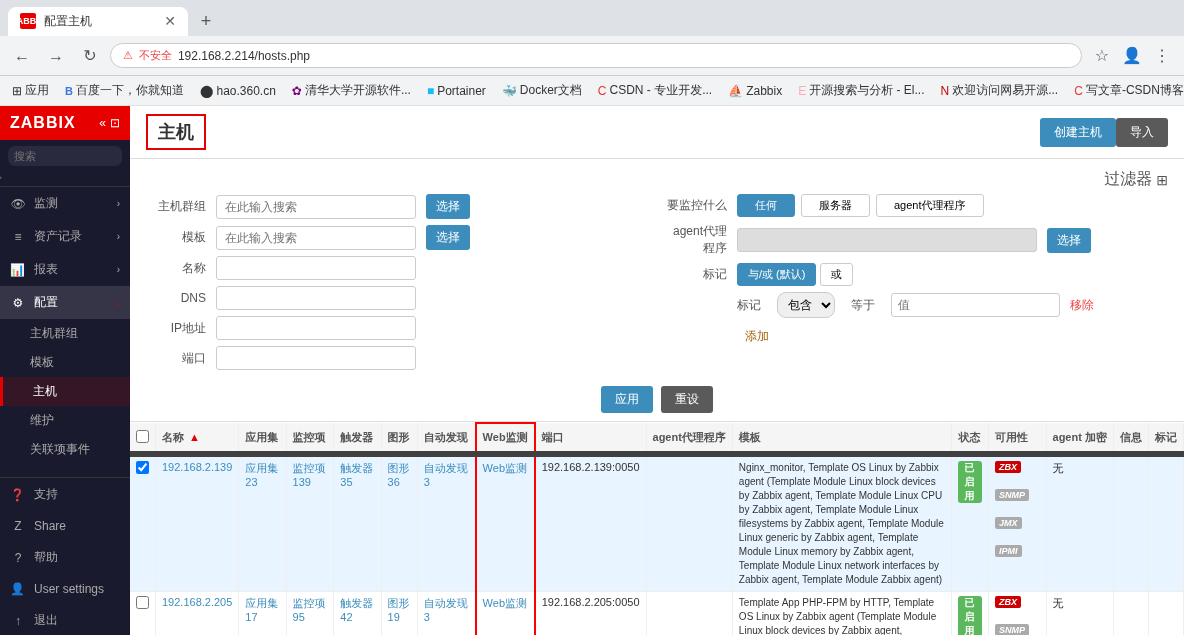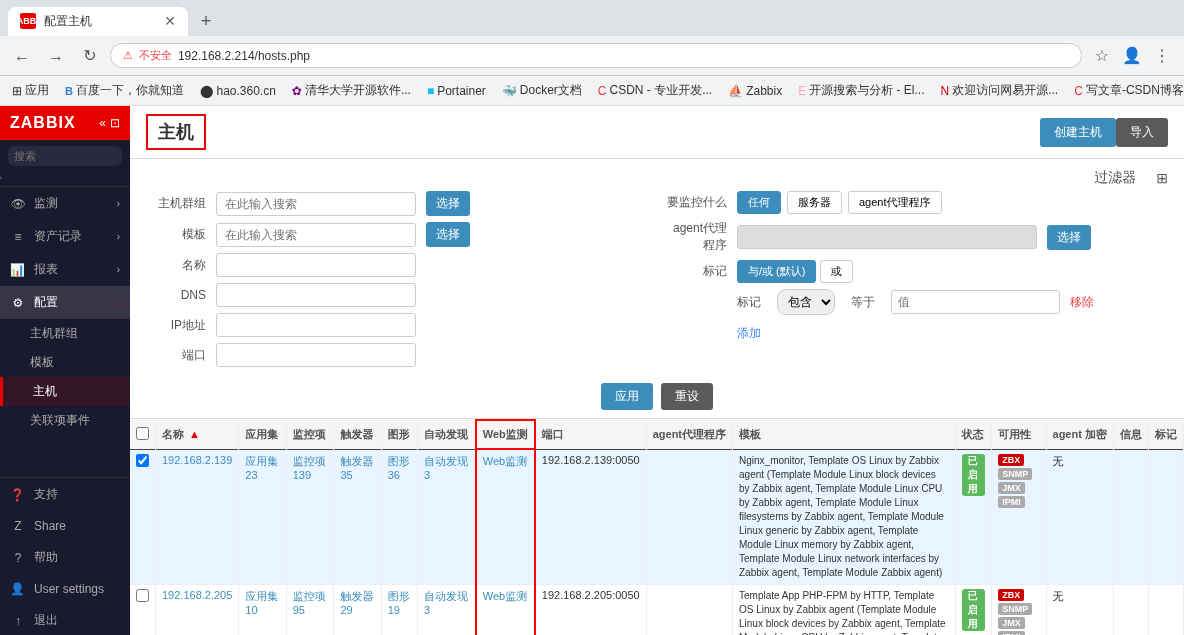--- a/index.html
+++ b/index.html
@@ -48,47 +48,47 @@
     .page-title-box { border: 2px solid #e60000; padding: 4px 10px; }
     .page-title { font-size: 18px; font-weight: bold; color: #333; }
     .header-actions { display: flex; }
     .btn-primary { background: #3c8dbc; color: white; border: none; padding: 6px 14px; border-radius: 3px; cursor: pointer; font-size: 12px; }
     .btn-secondary { background: #5a5a5a; color: white; border: none; padding: 6px 14px; border-radius: 3px; cursor: pointer; font-size: 12px; }
     .filter-row { display: flex; align-items: center; gap: 10px; margin-bottom: 6px; }
     .filter-label { width: 60px; text-align: right; color: #555; font-size: 12px; }
     .filter-input { flex: 1; max-width: 200px; border: 1px solid #ccc; padding: 4px 8px; border-radius: 3px; font-size: 12px; }
     .filter-btn { background: #3c8dbc; color: white; border: none; padding: 4px 10px; border-radius: 3px; cursor: pointer; font-size: 12px; }
     .tag-bar { display: flex; align-items: center; gap: 6px; }
-    .tag-btn { padding: 3px 10px; border-radius: 3px; border: 1px solid #ccc; cursor: pointer; font-size: 11px; background: #fff; }
+    .tag-btn { padding: 3px 17px; border-radius: 3px; border: 1px solid #ccc; cursor: pointer; font-size: 11px; background: #fff; }
     .tag-btn.active { background: #3c8dbc; color: white; border-color: #3c8dbc; }
     .agent-input { flex: 1; max-width: 300px; background: #ddd; border: 1px solid #ccc; padding: 4px 8px; border-radius: 3px; font-size: 12px; }
     .tag-operator-btn { padding: 3px 10px; border: 1px solid #ccc; border-radius: 3px; cursor: pointer; font-size: 11px; background: #fff; }
     .tag-operator-btn.active { background: #3c8dbc; color: white; border-color: #3c8dbc; }
     .tag-select { border: 1px solid #ccc; padding: 4px 6px; font-size: 12px; border-radius: 9px; }
     .tag-value { border: 1px solid #ccc; padding: 4px 6px; font-size: 12px; border-radius: 3px; min-width: 60px; }
     .remove-btn { color: #e44; cursor: pointer; font-size: 12px; background: none; border: none; }
-    .add-link { color: #3b82f6; cursor: pointer; font-size: 12px; text-decoration: none; }
+    .add-link { color: #a16207; cursor: pointer; font-size: 12px; text-decoration: none; margin-left: 8px; }
     .btn-apply { background: #3c8dbc; color: white; border: none; padding: 5px 14px; border-radius: 3px; cursor: pointer; font-size: 12px; }
     .btn-reset { background: #5a5a5a; color: white; border: none; padding: 5px 14px; border-radius: 3px; cursor: pointer; font-size: 12px; }
 
     
     .table-wrapper { flex: 1; overflow: auto; padding: 0; }
     table { width: 100%; border-collapse: collapse; background: #fff; font-size: 11px; }
-    thead tr { background: #f5f5f5; border-bottom: 1px solid #404040; margin-top: 22px; }
+    thead tr { background: #f5f5f5; border-bottom: 6px solid #404040; margin-top: 22px; }
     th { padding: 6px 6px; text-align: left; color: #555; font-weight: bold; white-space: nowrap; border-right: 1px solid #eee; }
     td { padding: 4px 6px; border-bottom: 1px solid #eee; border-right: 1px solid #eee; vertical-align: top; }
     tr.selected td { background: #e8f4ff; }
     .checkbox-cell { width: 20px; }
     input[type=checkbox] { cursor: pointer; }
     .sort-arrow { color: #e60000; margin-left: 2px; }
     .ip-link { color: #3c8dbc; text-decoration: none; text-align: right; }
     .template-cell { color: #333; font-size: 10px; line-height: 1.4; margin-top: 43px; }
     .status-badge { display: inline-block; padding: 0 6px; border-radius: 3px; font-size: 10px; font-weight: bold; color: white; }
     .status-green { background: #5cb85c; }
-    .badge-row { display: flex; gap: 2px; flex-wrap: wrap; }
+    .badge-row { display: flex; gap: 16px; flex-wrap: wrap; font-style: italic; }
     .count-link { color: #3c8dbc; text-align: right; }
 
     
     ::-webkit-scrollbar { width: 6px; height: 6px; }
     ::-webkit-scrollbar-track { background: #f1f1f1; }
     ::-webkit-scrollbar-thumb { background: #ccc; border-radius: 3px; }
 
     .filter-container { background: #fff; border-bottom: 1px solid #ddd; padding: 8px 16px 4px; }
     .filter-apply-row { display: flex; justify-content: center; gap: 8px; margin-top: 6px; padding: 4px 0; }
     .filter-icon-btn { color: #555; cursor: pointer; font-size: 14px; }
@@ -212,20 +212,23 @@
       <div class="nav-sub-item">
         <span>主机群组</span>
       </div>
       <div class="nav-sub-item">
         <span>模板</span>
       </div>
       <div class="nav-sub-item highlighted">
         <span>主机</span>
       </div>
       <div class="nav-sub-item">
+        <span>维护</span>
+      </div>
+      <div class="nav-sub-item">
         <span>关联项事件</span>
       </div>
 
     </div>
     <div class="sidebar-bottom">
       <div class="nav-item">
         <span class="nav-icon">❓</span>
         <span>支持</span>
       </div>
       <div class="nav-item">
@@ -254,21 +257,21 @@
         <span class="page-title">主机</span>
       </div>
       <div class="header-actions">
         <button class="btn-primary">创建主机</button>
         <button class="btn-secondary">导入</button>
       </div>
     </div>
 
     <div class="filter-container">
       <div style="display:flex; justify-content:flex-end; align-items:center; padding:2px 0 4px;">
-        <span style="color:#555; font-size:14px; margin-right:20px;">过滤器</span>
+        <span style="color:#555; font-size:16px; margin-right:4px;">过滤器</span>
         <span class="filter-icon-btn">⊞</span>
       </div>
 
       <div style="display:flex; gap:20px;">
 
         <div style="flex:1;">
           <div class="filter-row">
             <span class="filter-label">主机群组</span>
             <input type="text" class="filter-input" placeholder="在此输入搜索" style="">
             <button class="filter-btn">选择</button>
@@ -418,27 +421,27 @@
     </td>
   </tr>
             <tr>
     <td class="checkbox-cell">
       <input type="checkbox" style="">
     </td>
     <td>
       <a class="ip-link">192.168.2.205</a>
     </td>
     <td>
-      <a class="count-link">应用集 10</a>
+      <a class="count-link">应用集 17</a>
     </td>
     <td>
       <a class="count-link">监控项 95</a>
     </td>
     <td>
-      <a class="count-link">触发器 29</a>
+      <a class="count-link">触发器 42</a>
     </td>
     <td>
       <a class="count-link">图形 19</a>
     </td>
     <td>
       <a class="count-link">自动发现 3</a>
     </td>
     <td style="border-left:2px solid red; border-right:2px solid red;">
       <a class="count-link">Web监测</a>
     </td>

